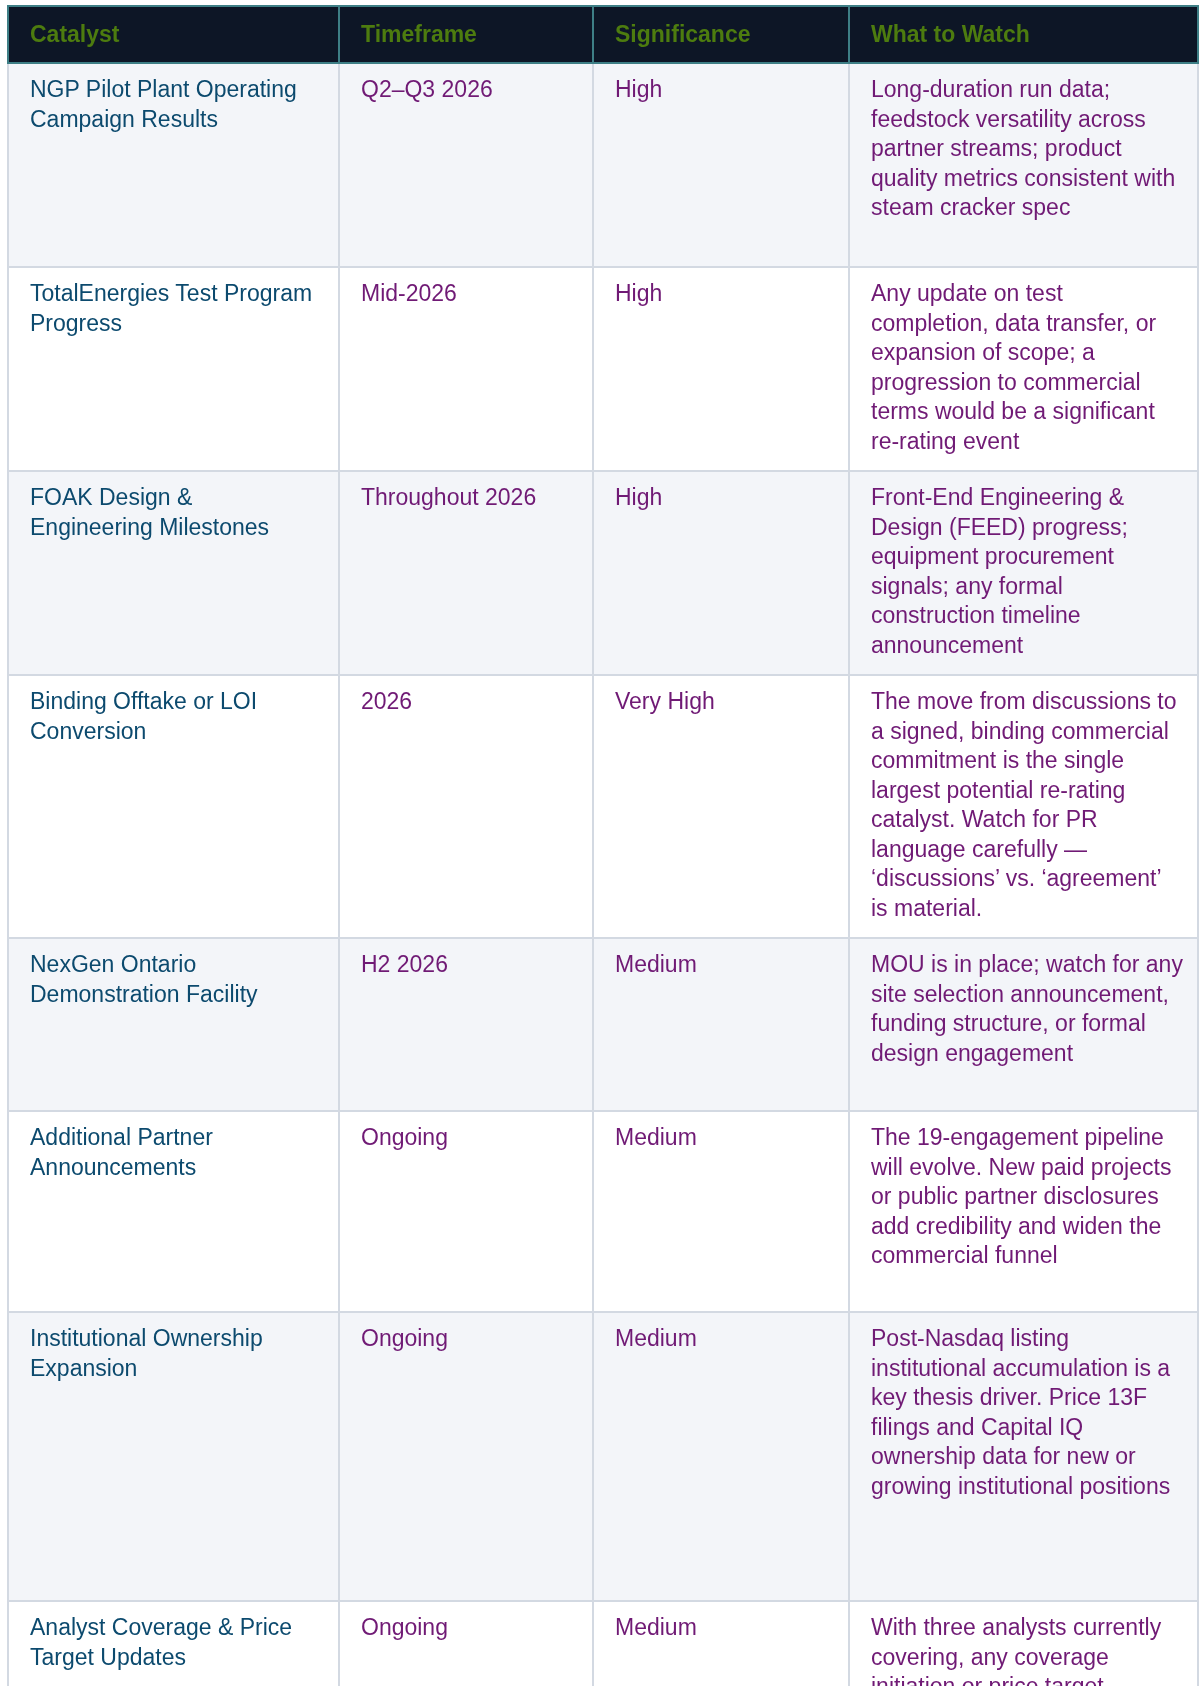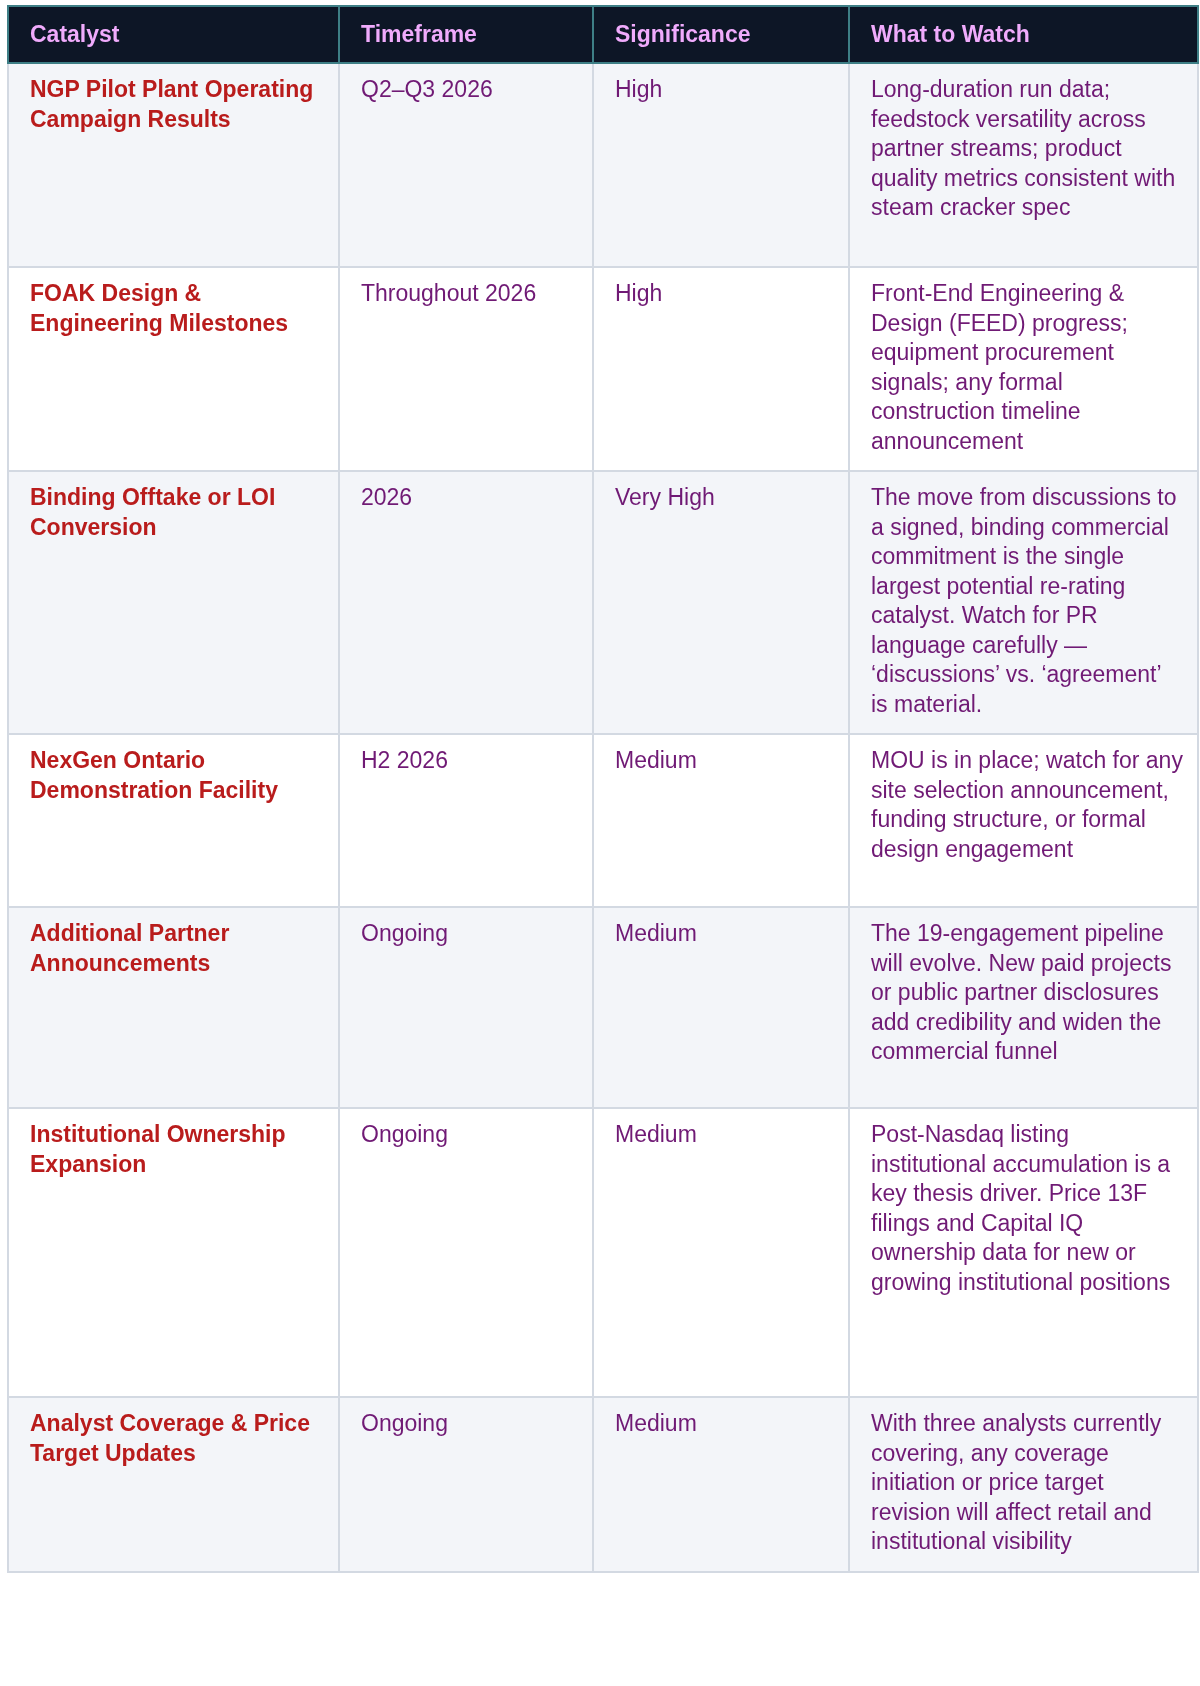--- a/index.html
+++ b/index.html
@@ -6,32 +6,32 @@
   body { width:1200px; height:1686px; position:relative; overflow:hidden; font-family:"Liberation Sans", sans-serif; }
   table.catalysts {
     position:absolute; left:7px; top:5px; width:1190px;
     border-collapse:collapse; table-layout:fixed;
   }
   table.catalysts col.c1 { width:331px; }
   table.catalysts col.c2 { width:254px; }
   table.catalysts col.c3 { width:256px; }
   table.catalysts col.c4 { width:349px; }
   thead th {
-    background:#0d1626; color:#f0abfc; text-align:left;
+    background:#0d1626; color:#4d7c0f; text-align:left;
     font-weight:bold; font-size:23px; height:55px; padding:0 21px;
     border:2px solid #3e7f86; vertical-align:middle;
   }
   tbody td {
     border:2px solid #d3d9e2; vertical-align:top;
     font-size:23px; line-height:29.5px; padding:11px 21px 14px 21px;
     color:#701a75;
   }
   tbody tr:nth-child(odd) td { background:#f3f5f9; }
   tbody tr:nth-child(even) td { background:#ffffff; }
-  td.catalyst { color:#b91c1c; font-weight:bold; }
+  td.catalyst { color:#0c4a6e; font-weight:normal; }
   td.watch { padding-right:14px; }
 </style>
 </head>
 <body>
 
 <table class="catalysts">
   <colgroup>
       <col class="c1">
       <col class="c2">
       <col class="c3">
@@ -44,20 +44,26 @@
       <th>Significance</th>
       <th>What to Watch</th>
     </tr>
   </thead>
   <tbody>
     <tr style="height:204px">
       <td class="catalyst">NGP Pilot Plant Operating Campaign Results</td>
       <td>Q2–Q3 2026</td>
       <td>High</td>
       <td class="watch">Long-duration run data; feedstock versatility across partner streams; product quality metrics consistent with steam cracker spec</td>
+    </tr>
+    <tr style="height:202px">
+      <td class="catalyst">TotalEnergies Test Program Progress</td>
+      <td>Mid-2026</td>
+      <td>High</td>
+      <td class="watch">Any update on test completion, data transfer, or expansion of scope; a progression to commercial terms would be a significant re-rating event</td>
     </tr>
     <tr style="height:203px">
       <td class="catalyst">FOAK Design &amp; Engineering Milestones</td>
       <td>Throughout 2026</td>
       <td>High</td>
       <td class="watch">Front-End Engineering &amp; Design (FEED) progress; equipment procurement signals; any formal construction timeline announcement</td>
     </tr>
     <tr style="height:261px">
       <td class="catalyst">Binding Offtake or LOI Conversion</td>
       <td>2026</td>

